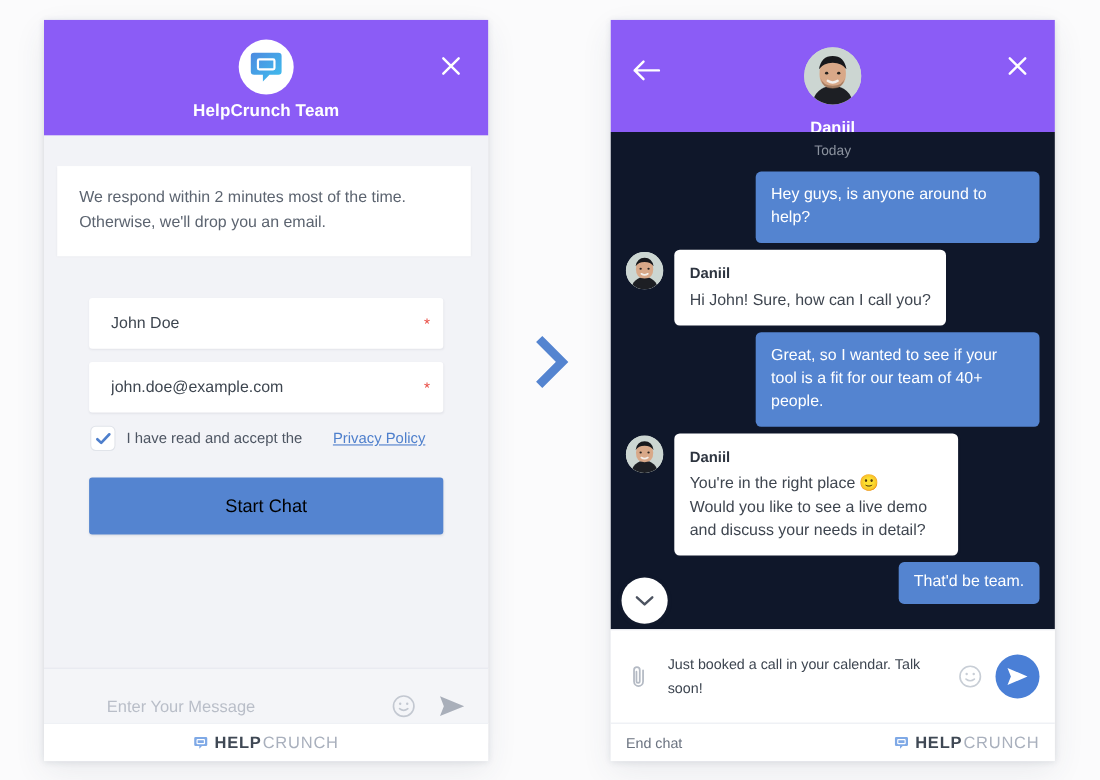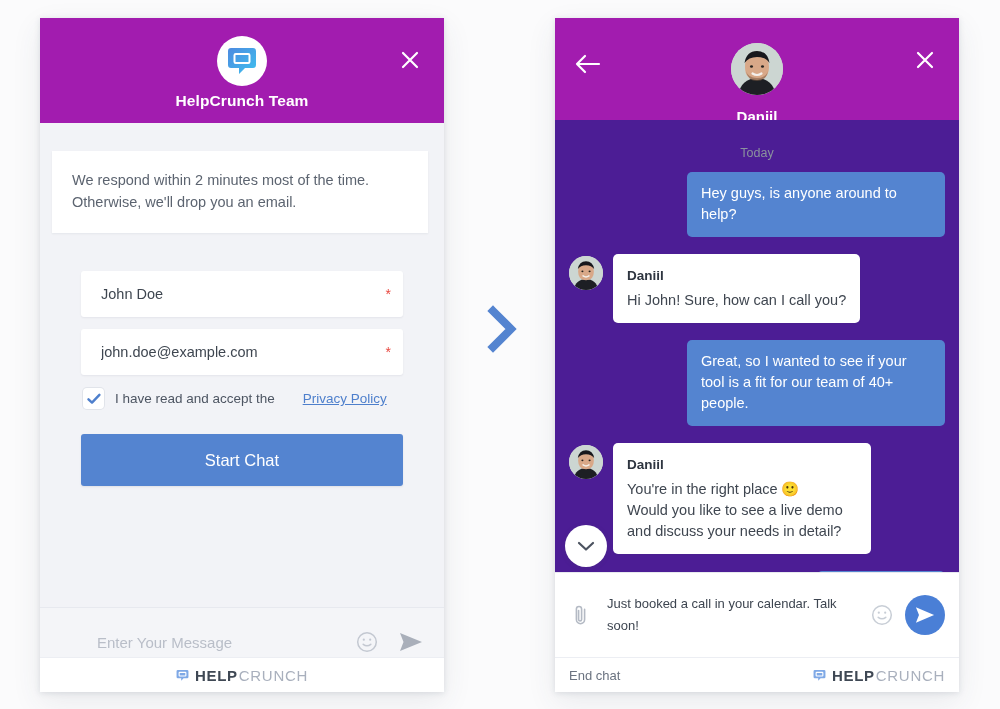--- a/index.html
+++ b/index.html
@@ -18,21 +18,21 @@
     background: #f2f3f7;
     overflow: hidden;
     box-shadow: 0 1px 6px rgba(60,70,90,.14), 0 10px 28px rgba(60,70,90,.09);
   }
   .widget.left  { left: 40px;  top: 18px; height: 674px; }
   .widget.right { left: 555px; top: 18px; height: 674px; }
 
   
   .hdr {
     position: relative;
-    background: #a21caf;
+    background: #8b5cf6;
     width: 100%;
   }
   .hdr.left-hdr  { height: 105px; }
   .hdr.right-hdr { height: 102px; }
 
   .hdr-close {
     position: absolute; top: 30px; right: 22px;
     width: 24px; height: 24px; cursor: pointer;
   }
   .hdr-back {
@@ -107,21 +107,21 @@
     cursor: pointer; flex: 0 0 auto;
   }
   .consent-txt {
     margin-left: 11px; font-size: 13.5px; color: #4d5562;
   }
   .consent-txt a {
     color: #4e7fcc; text-decoration: underline; cursor: pointer; padding-left: 24px;
   }
   .start-btn {
     margin-top: 25px; height: 52px; width: 100%;
-    background: #5484d0; color: #ffffff;
+    background: #5484d0; color: #000000;
     border: 0; border-radius: 3px;
     font-family: "Liberation Sans", sans-serif;
     font-size: 16.5px; cursor: pointer;
     box-shadow: 0 1px 2px rgba(60,70,90,.10);
   }
 
   
   .composer-left {
     position: absolute; left: 0; right: 0; top: 589px;
     height: 69px;
@@ -142,29 +142,29 @@
   .wm {
     display: flex; align-items: center; gap: 6px;
     font-size: 15px; letter-spacing: .7px;
   }
   .wm .wm-b { color: #3f4854; font-weight: bold; }
   .wm .wm-l { color: #a9b0bd; font-weight: normal; }
 
   
   .chat-body {
     position: absolute; left: 0; right: 0; top: 102px; bottom: 120px;
-    background: #4c1d95;
-    padding: 16px 14px;
+    background: #0f172a;
+    padding: 0 14px;
     overflow: hidden;
   }
   .day-sep {
     text-align: center; color: #8b929e;
     font-size: 12.5px; padding: 10px 0 12px;
   }
-  .row { display: flex; margin-bottom: 17px; }
+  .row { display: flex; margin-bottom: 6px; }
   .row.out { justify-content: flex-end; }
   .row.in  { justify-content: flex-start; align-items: flex-start; }
   .av-sm {
     width: 34px; height: 34px; border-radius: 50%;
     overflow: hidden; background: #cfd8d4;
     flex: 0 0 auto; margin-right: 10px; margin-top: 2px;
   }
   .bub {
     max-width: 258px; border-radius: 5px;
     padding: 11px 14px 12px 14px;

